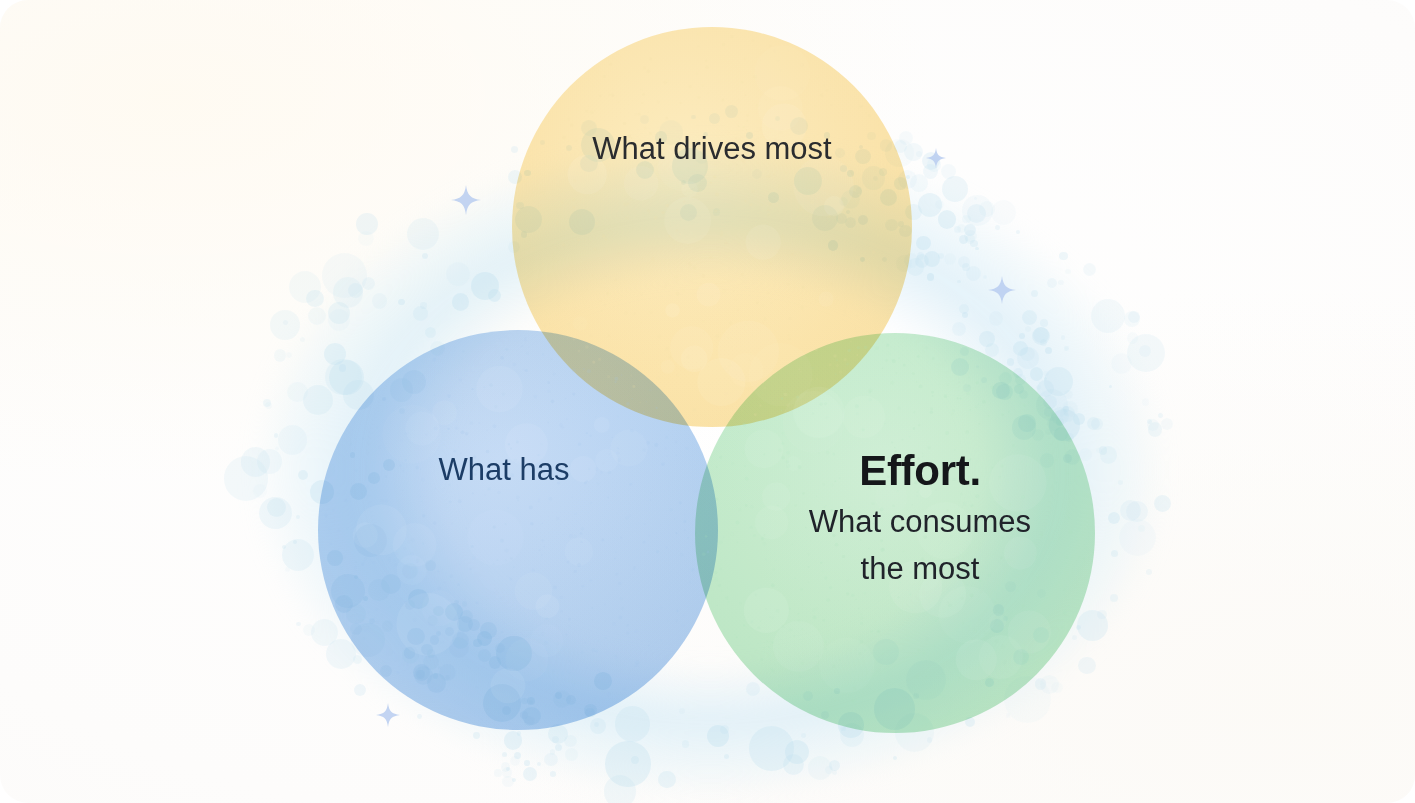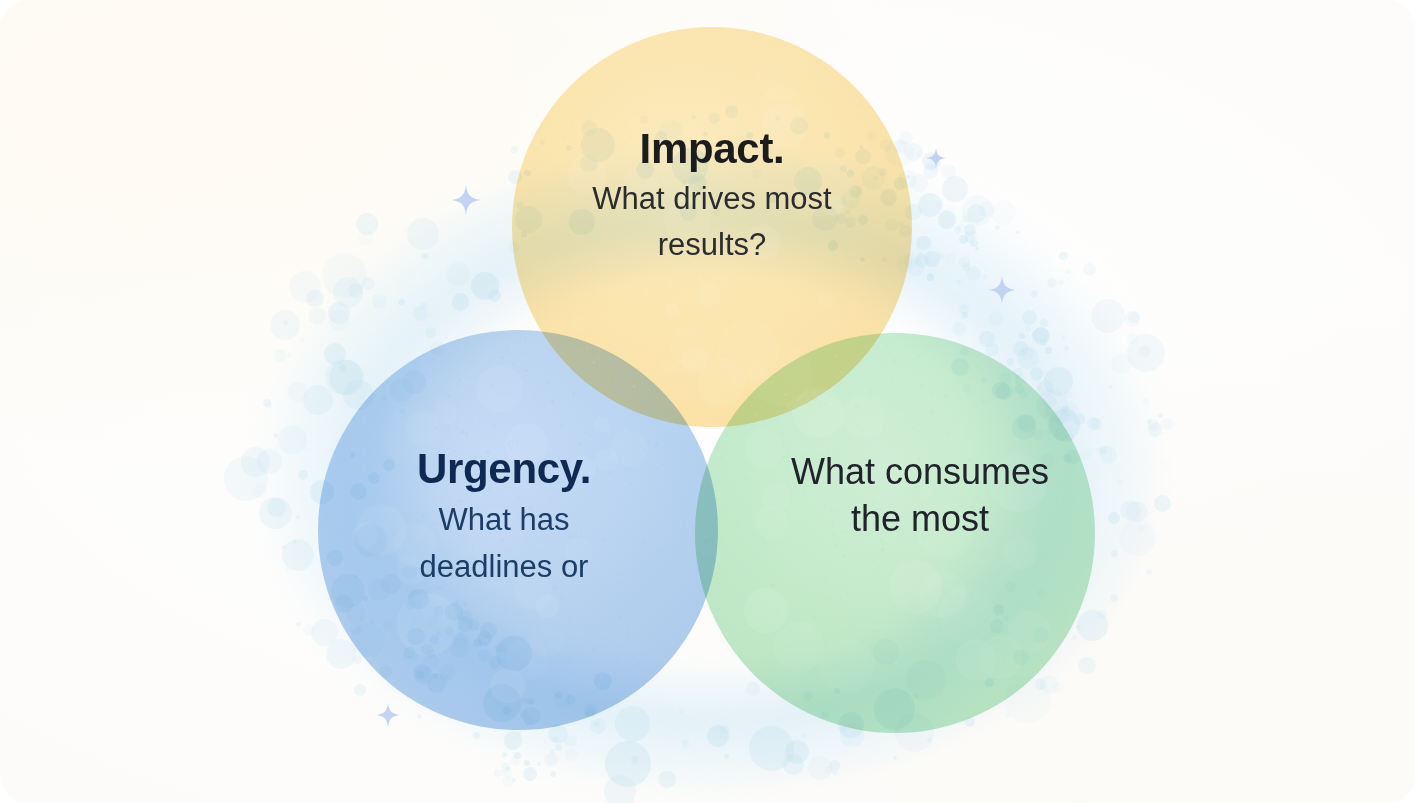--- a/index.html
+++ b/index.html
@@ -136,21 +136,21 @@
   #label-urgency .label-title { font-size: 42px; line-height: 50px; color:#0f2a52; }
   #label-urgency .label-sub   { font-size: 31px; line-height: 43px; margin-top: 4px; color:#1c3d66; }
 
   #label-effort {
     left: 730px;
     top: 446px;
     width: 380px;
     color: #15171a;
   }
   #label-effort .label-title { font-size: 42px; line-height: 50px; }
-  #label-effort .label-sub   { font-size: 36px; line-height: 43px; margin-top: 4px; color: #20232a; }
+  #label-effort .label-sub   { font-size: 31px; line-height: 43px; margin-top: 4px; color: #20232a; }
 
   
   .sparkle { position: absolute; pointer-events: none; }
 </style>
 </head>
 <body>
 
 <div id="stage">
 
   <div id="paper-tint"></div>
@@ -1903,32 +1903,29 @@
       <circle cx="563.9" cy="406.9" r="21.3" fill="#ffffff" opacity="0.11"></circle>
       <circle cx="493.9" cy="453.5" r="7.4" fill="#ffffff" opacity="0.09"></circle>
       <circle cx="642.9" cy="584.5" r="23.4" fill="#ffffff" opacity="0.13"></circle>
       <circle cx="498.4" cy="636.4" r="25.4" fill="#ffffff" opacity="0.12"></circle>
       <circle cx="667.0" cy="604.6" r="28.6" fill="#ffffff" opacity="0.06"></circle>
       <circle cx="729.3" cy="622.0" r="21.5" fill="#ffffff" opacity="0.13"></circle>
       <circle cx="466.3" cy="600.3" r="22.6" fill="#ffffff" opacity="0.16"></circle>
     </svg>
 
   <div class="label" id="label-impact">
-    <p class="label-title">Impact.</p>
     <p class="label-sub">What drives most</p>
-    <p class="label-sub">results?</p>
   </div>
 
   <div class="label" id="label-urgency">
-    <p class="label-title">Urgency.</p>
     <p class="label-sub">What has</p>
-    <p class="label-sub">deadlines or</p>
   </div>
 
   <div class="label" id="label-effort">
+    <p class="label-title">Effort.</p>
     <p class="label-sub">What consumes</p>
     <p class="label-sub">the most</p>
   </div>
 
   <div id="sparkle-layer">
       <div class="sparkle" style="left: 451px; top: 185px; width: 30px; height: 30px;"><svg viewBox="0 0 100 100" width="30" height="30">
           <path d="M50 0 C54 34 66 46 100 50 C66 54 54 66 50 100 C46 66 34 54 0 50 C34 46 46 34 50 0 Z" fill="#b9cdf0" opacity="0.85"></path>
         </svg></div>
       <div class="sparkle" style="left: 926px; top: 148px; width: 20px; height: 20px;"><svg viewBox="0 0 100 100" width="20" height="20">
           <path d="M50 0 C54 34 66 46 100 50 C66 54 54 66 50 100 C46 66 34 54 0 50 C34 46 46 34 50 0 Z" fill="#b9cdf0" opacity="0.85"></path>

